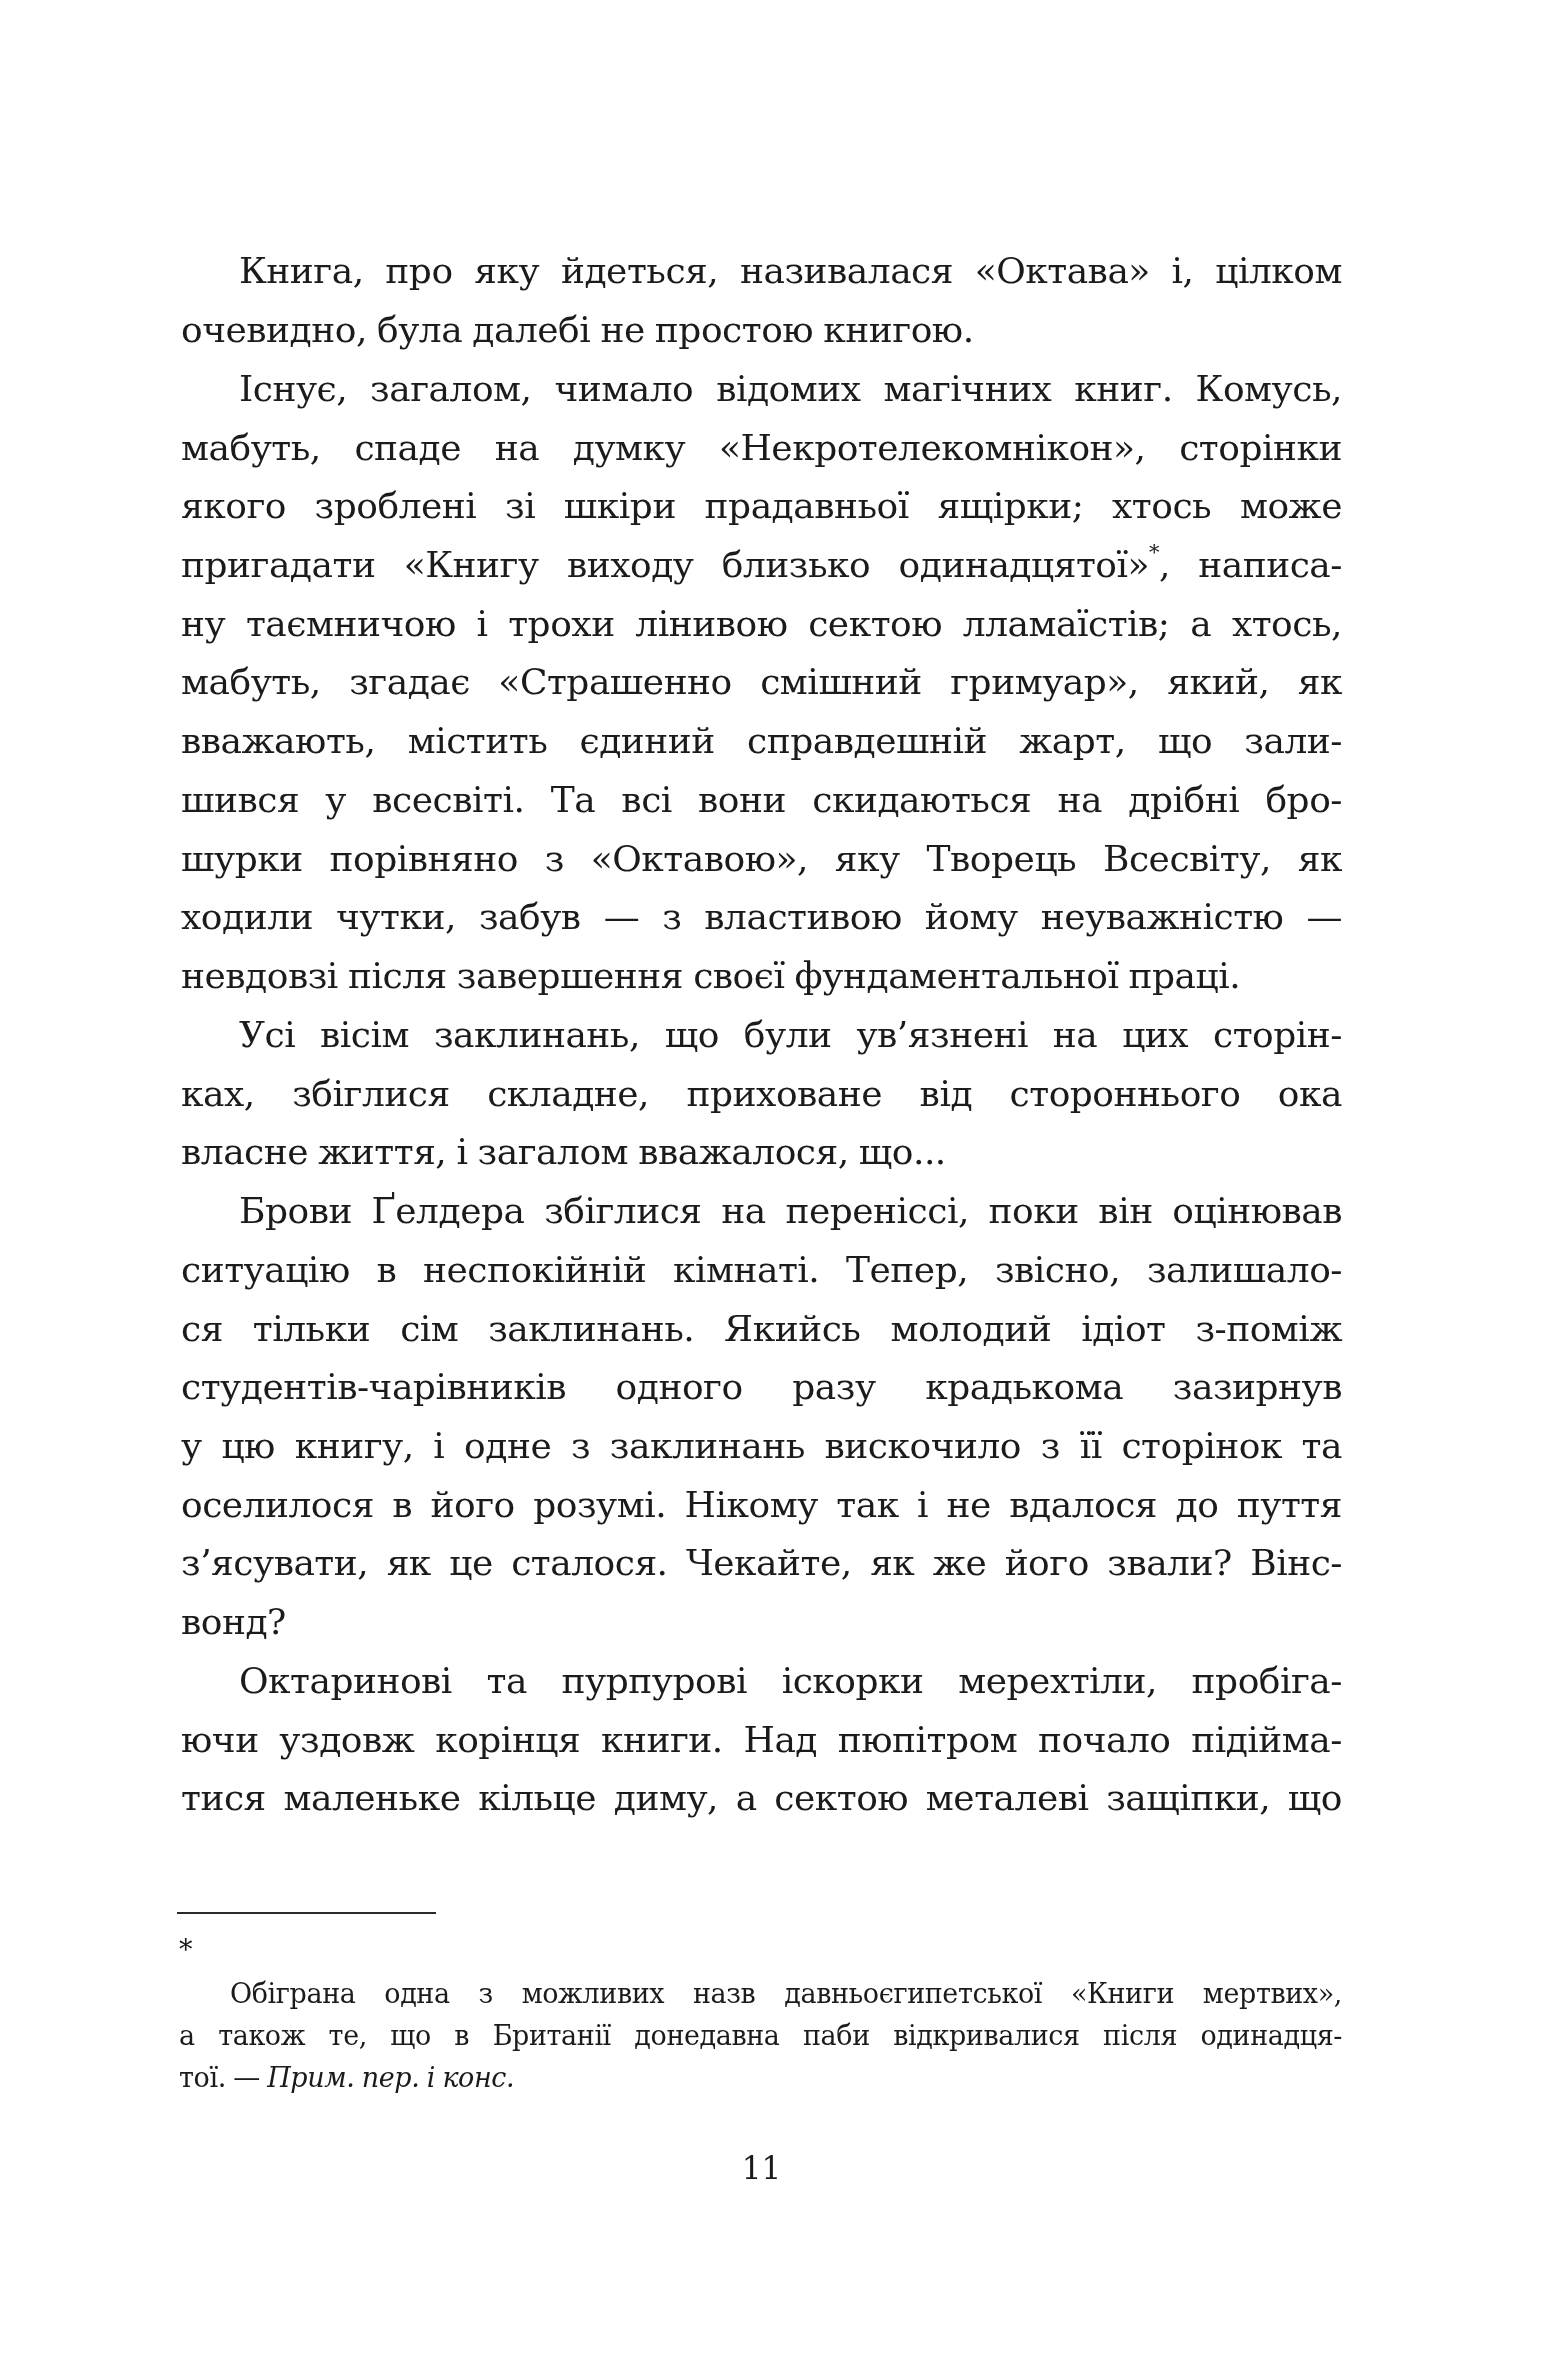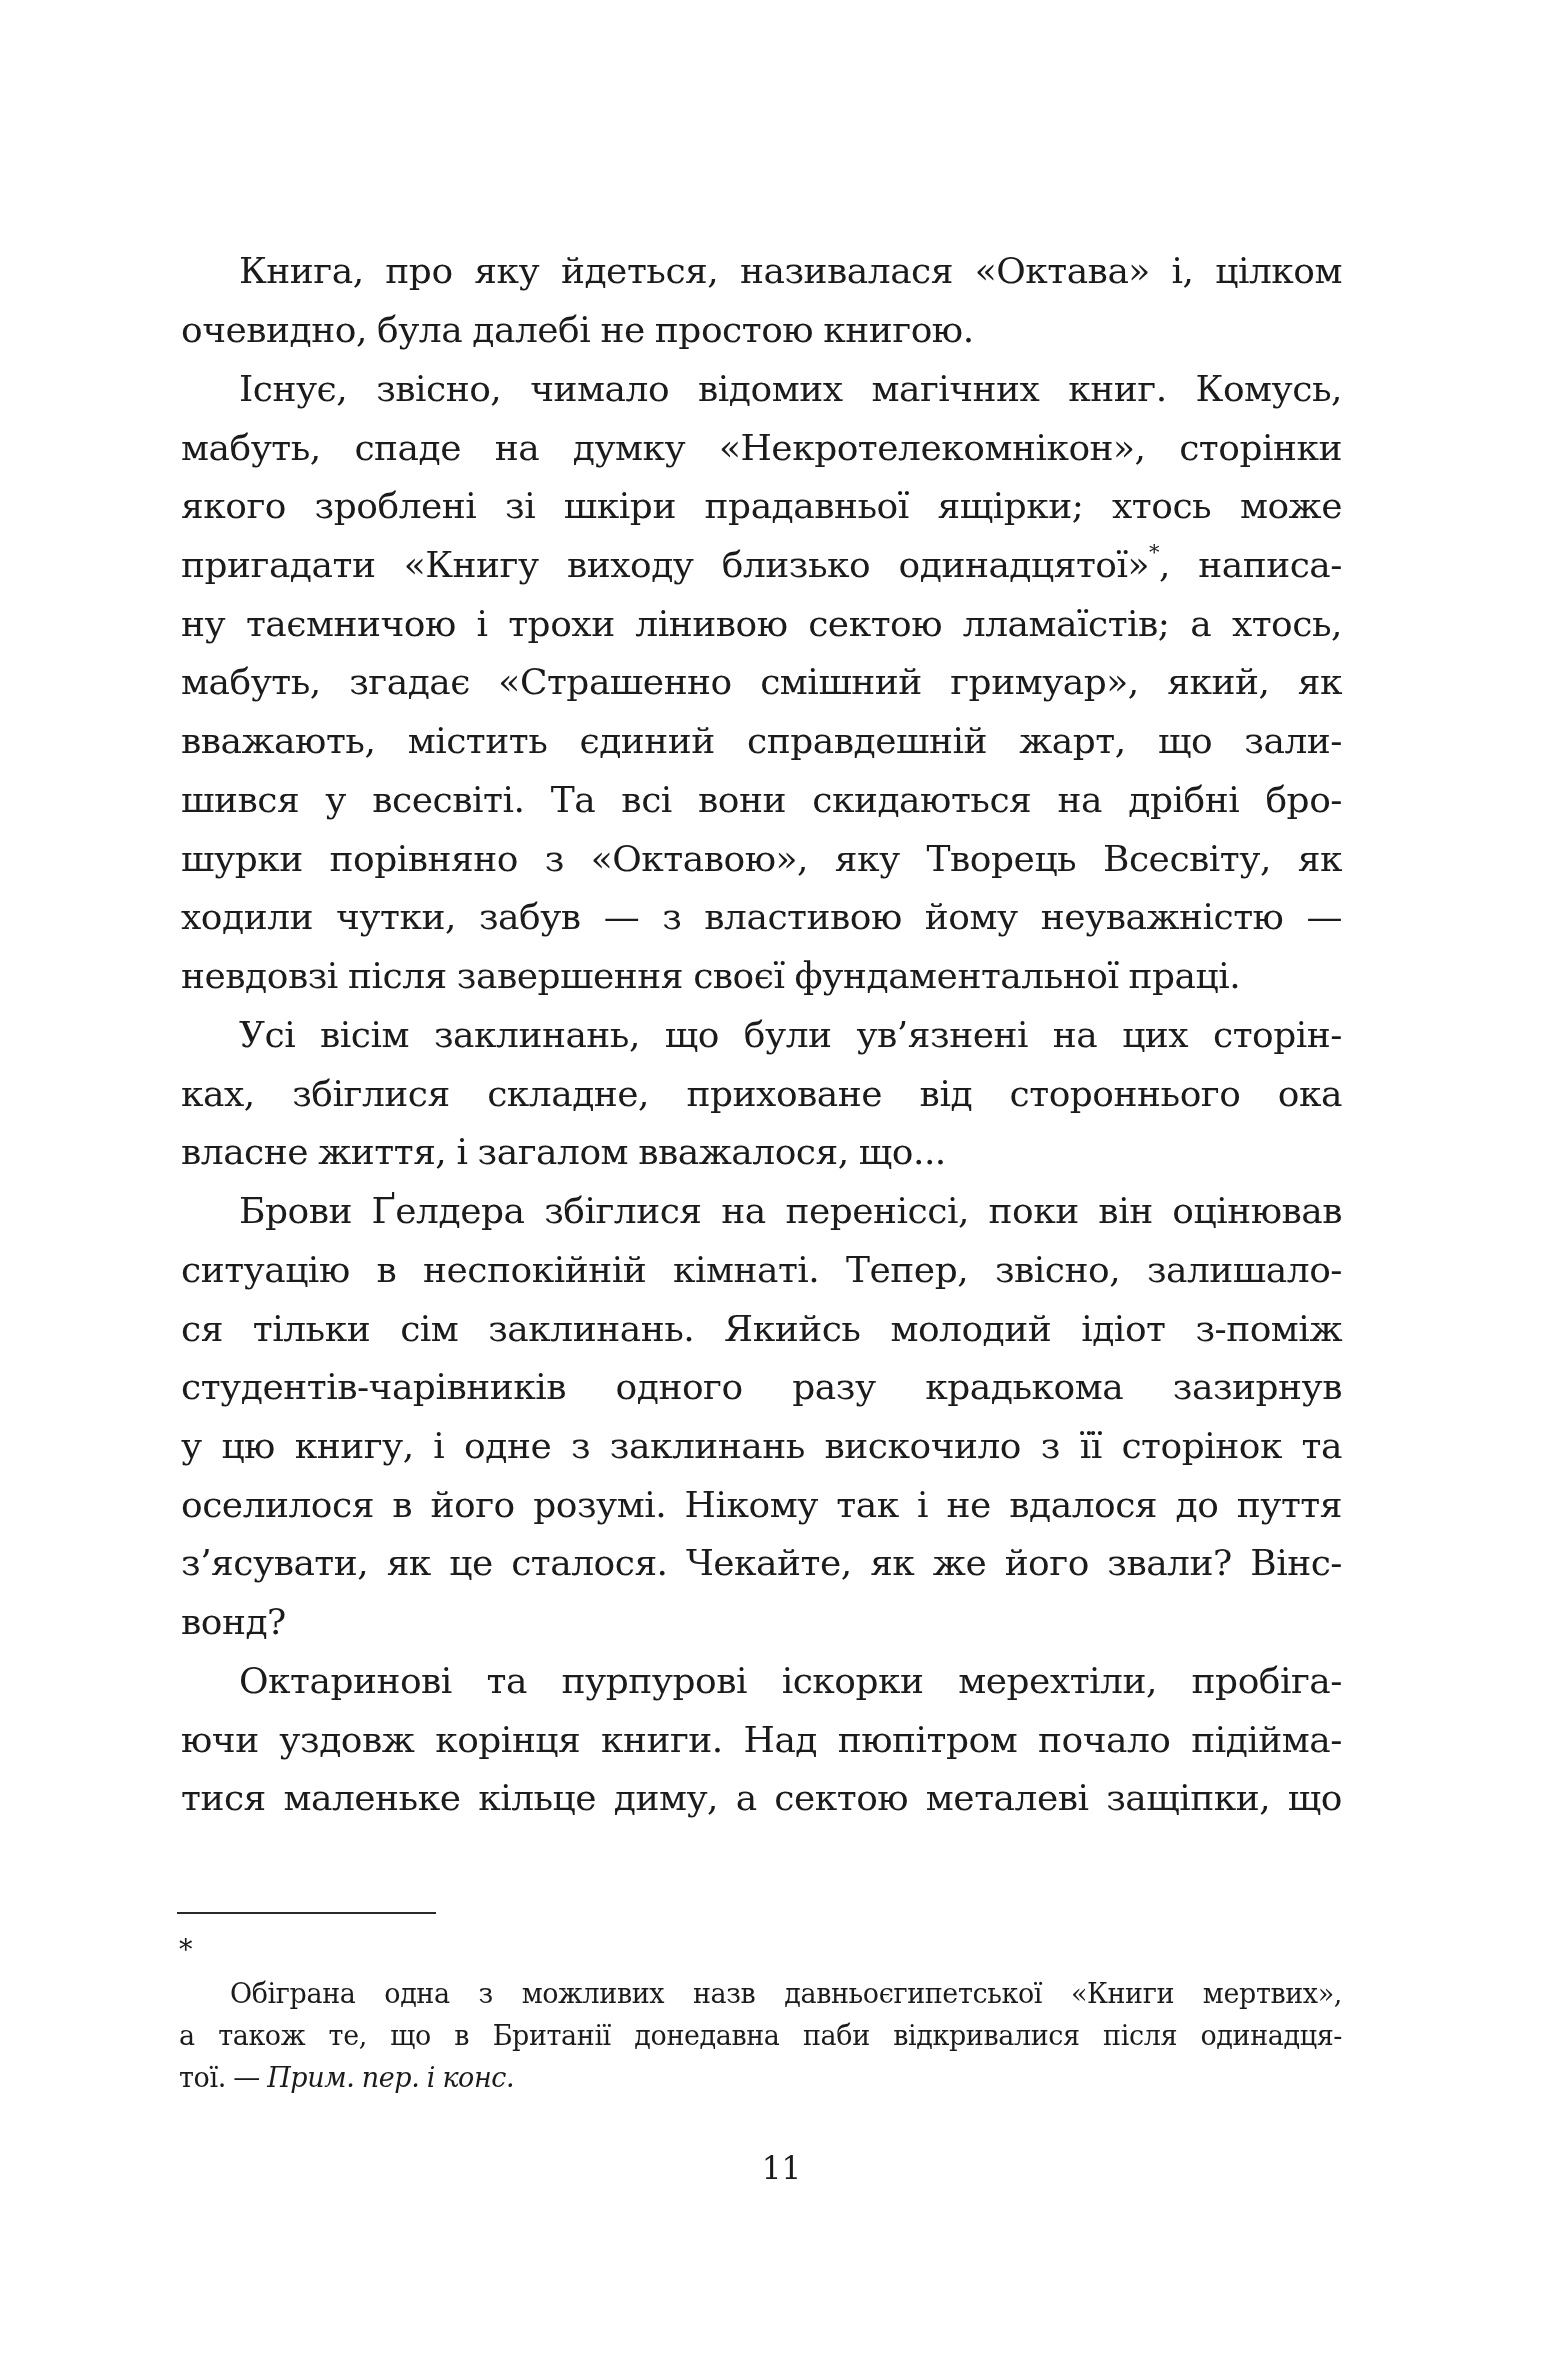--- a/index.html
+++ b/index.html
@@ -100,32 +100,31 @@
       font-style: italic;
     }
     .page-number {
       position: absolute;
       left: 0;
       width: 1523px;
       top: 2147px;
       text-align: center;
       font-size: 31px;
       line-height: 42px;
-      padding-left: 20px;
     }
   </style>
 </head>
 <body>
 
 <div class="page">
 
   <div class="body-text">
     <div class="line indent" style="top:241px">Книга, про яку йдеться, називалася «Октава» і, цілком</div>
     <div class="line last" style="top:300px">очевидно, була далебі не простою книгою.</div>
-    <div class="line indent" style="top:359px">Існує, звісно, чимало відомих магічних книг. Комусь,</div>
+    <div class="line indent" style="top:359px">Існує, загалом, чимало відомих магічних книг. Комусь,</div>
     <div class="line" style="top:418px">мабуть, спаде на думку «Некротелекомнікон», сторінки</div>
     <div class="line" style="top:476px">якого зроблені зі шкіри прадавньої ящірки; хтось може</div>
     <div class="line" style="top:535px"><span>пригадати «Книгу виходу близько одинадцятої»</span><sup>*</sup><span>, написа-</span></div>
     <div class="line" style="top:594px">ну таємничою і трохи лінивою сектою лламаїстів; а хтось,</div>
     <div class="line" style="top:652px">мабуть, згадає «Страшенно смішний гримуар», який, як</div>
     <div class="line" style="top:711px">вважають, містить єдиний справдешній жарт, що зали-</div>
     <div class="line" style="top:770px">шився у всесвіті. Та всі вони скидаються на дрібні бро-</div>
     <div class="line" style="top:829px">шурки порівняно з «Октавою», яку Творець Всесвіту, як</div>
     <div class="line" style="top:887px">ходили чутки, забув — з властивою йому неуважністю —</div>
     <div class="line last" style="top:946px">невдовзі після завершення своєї фундаментальної праці.</div>

